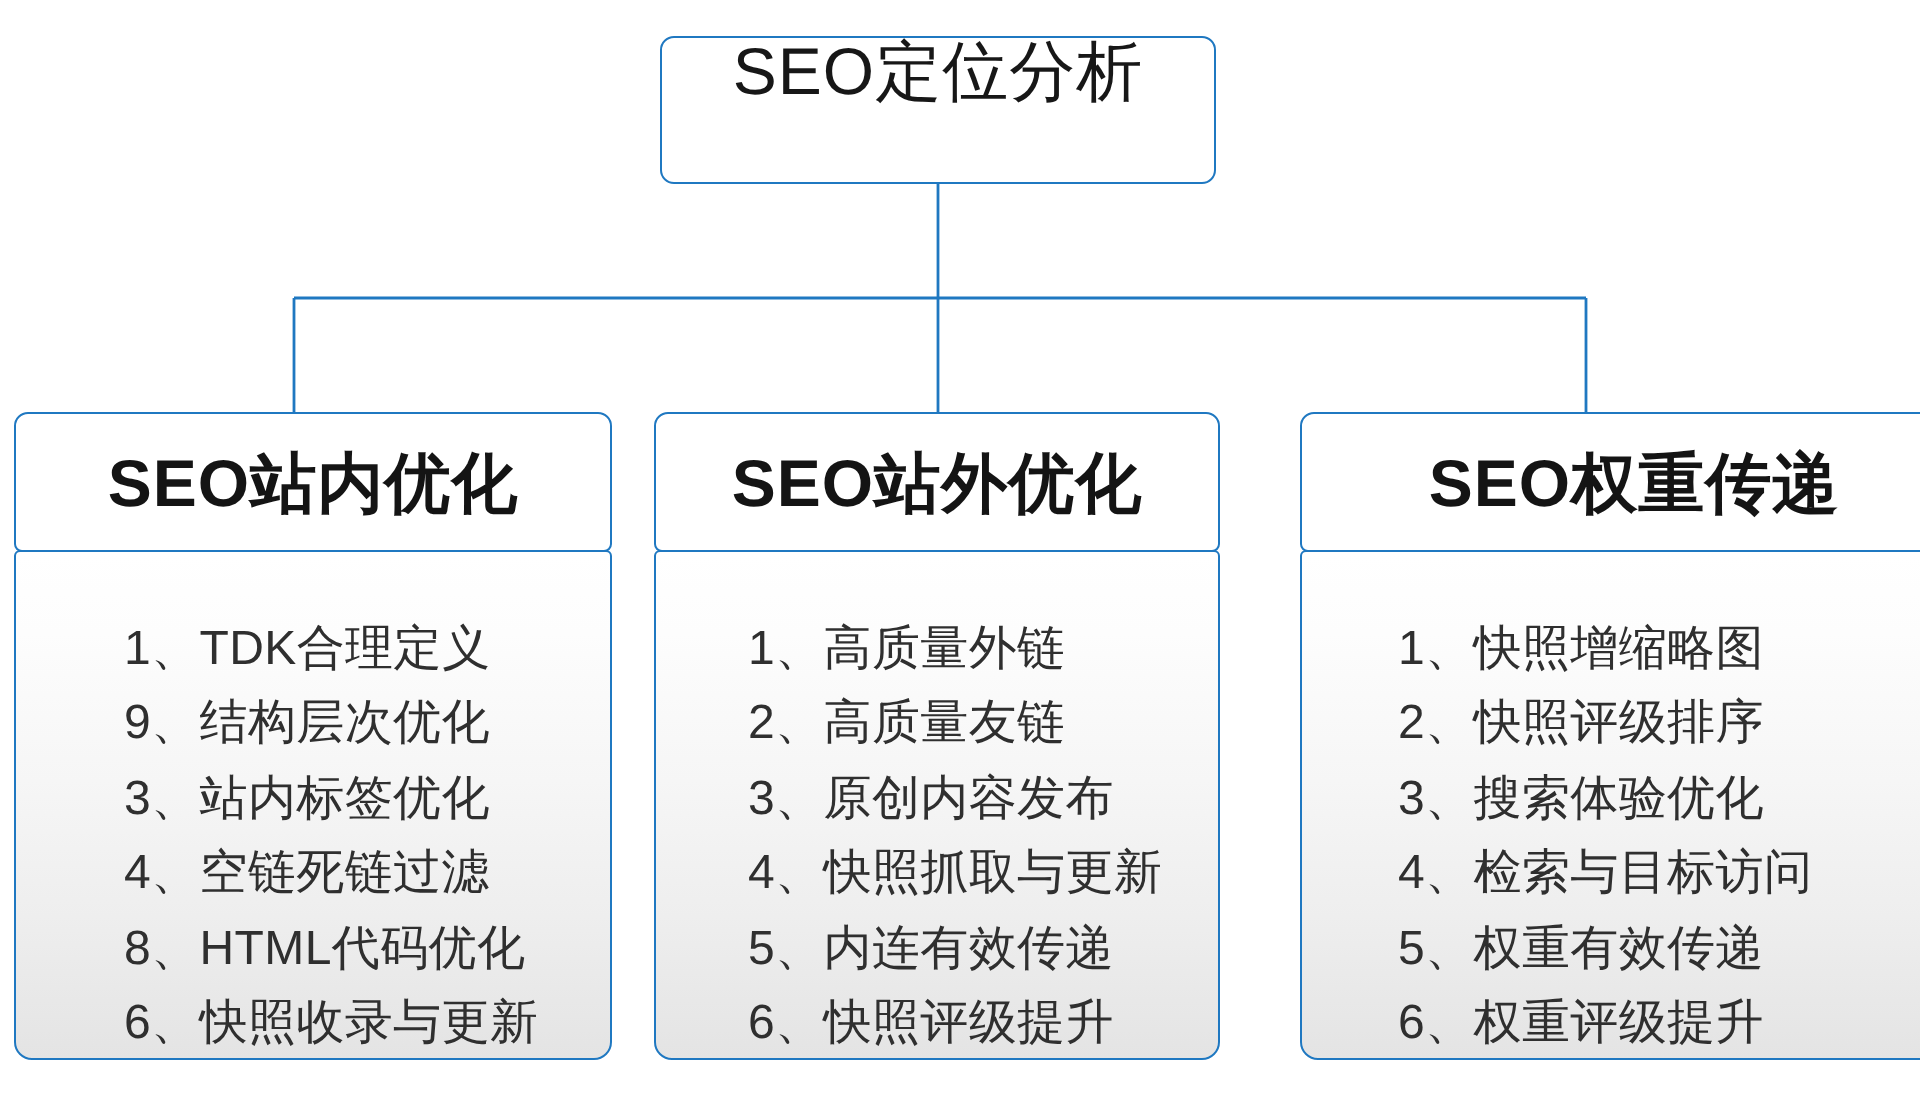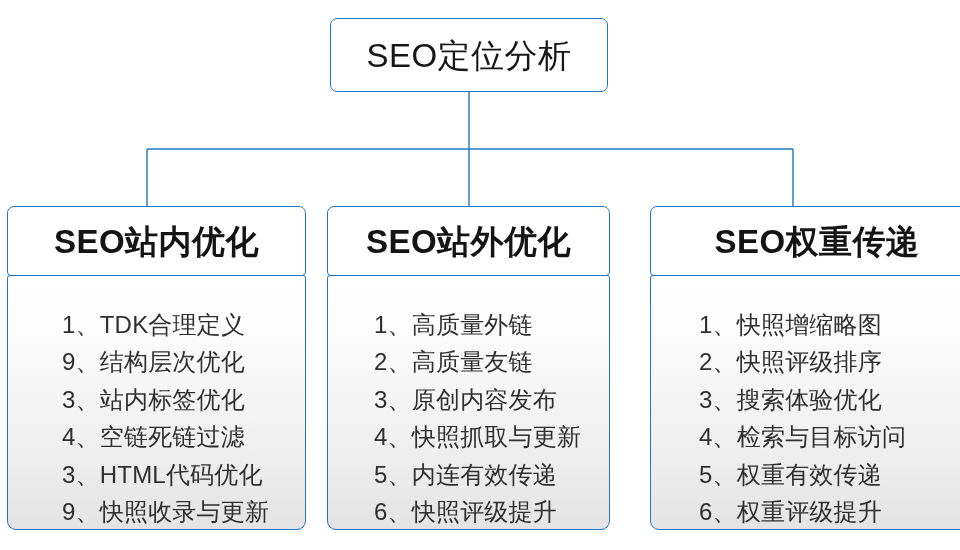--- a/index.html
+++ b/index.html
@@ -38,21 +38,21 @@
     position: absolute;
     left: 330px;
     top: 18px;
     width: 278px;
     height: 74px;
     box-sizing: border-box;
     border: 1.4px solid #1f78c1;
     border-radius: 7px;
     background: #ffffff;
     display: flex;
-    align-items: center;
+    align-items: flex-start;
     justify-content: center;
   }
   .root-node .node-title {
     font-size: 33px;
     font-weight: 400;
     letter-spacing: 0.5px;
     color: #171717;
     line-height: 1;
   }
 
@@ -145,22 +145,22 @@
   <div class="branch branch-1">
     <div class="branch-header">
       <span class="header-text">SEO站内优化</span>
     </div>
     <div class="branch-body">
       <ul class="item-list">
         <li>1、TDK合理定义</li>
         <li>9、结构层次优化</li>
         <li>3、站内标签优化</li>
         <li>4、空链死链过滤</li>
-        <li>3、HTML代码优化</li>
-        <li>9、快照收录与更新</li>
+        <li>8、HTML代码优化</li>
+        <li>6、快照收录与更新</li>
       </ul>
     </div>
   </div>
 
   <div class="branch branch-2">
     <div class="branch-header">
       <span class="header-text">SEO站外优化</span>
     </div>
     <div class="branch-body">
       <ul class="item-list">

